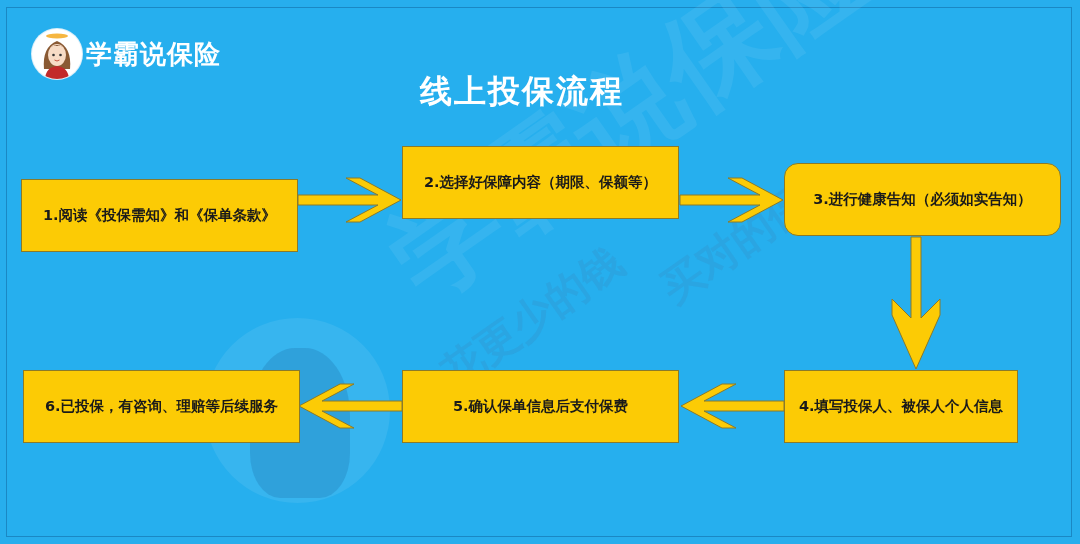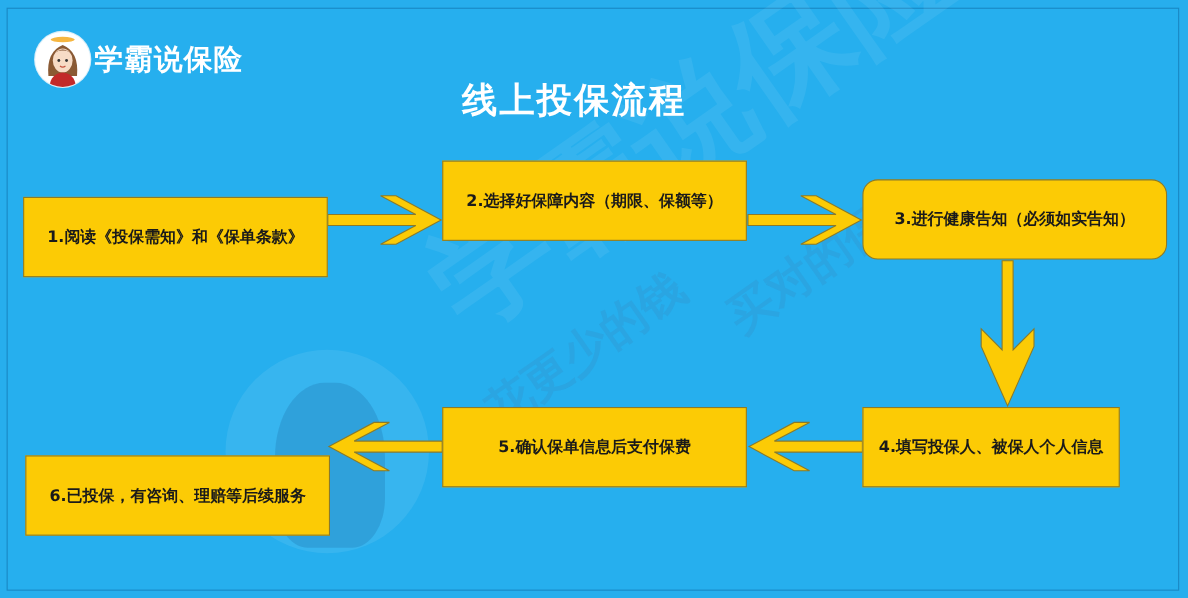--- a/index.html
+++ b/index.html
@@ -82,13 +82,13 @@
 
     <path d="M402 401 H322 L354 384 H340 L299 406 L340 428 H354 L322 411 H402 Z"></path>
   </g>
 </svg>
 
 <div class="step" style="left:21px; top:163px; width:277px;margin-top:16px;">1.阅读《投保需知》和《保单条款》</div>
 <div class="step" style="left:402px; top:146px; width:277px;">2.选择好保障内容（期限、保额等）</div>
 <div class="step" style="left:784px; top:163px; width:277px;border-radius:14px;">3.进行健康告知（必须如实告知）</div>
 <div class="step" style="left:784px; top:370px; width:234px;">4.填写投保人、被保人个人信息</div>
 <div class="step" style="left:402px; top:370px; width:277px;">5.确认保单信息后支付保费</div>
-<div class="step" style="left:23px; top:370px; width:277px;margin-top:44px;">6.已投保，有咨询、理赔等后续服务</div>
+<div class="step" style="left:23px; top:370px; width:277px;">6.已投保，有咨询、理赔等后续服务</div>
 
 </body></html>

